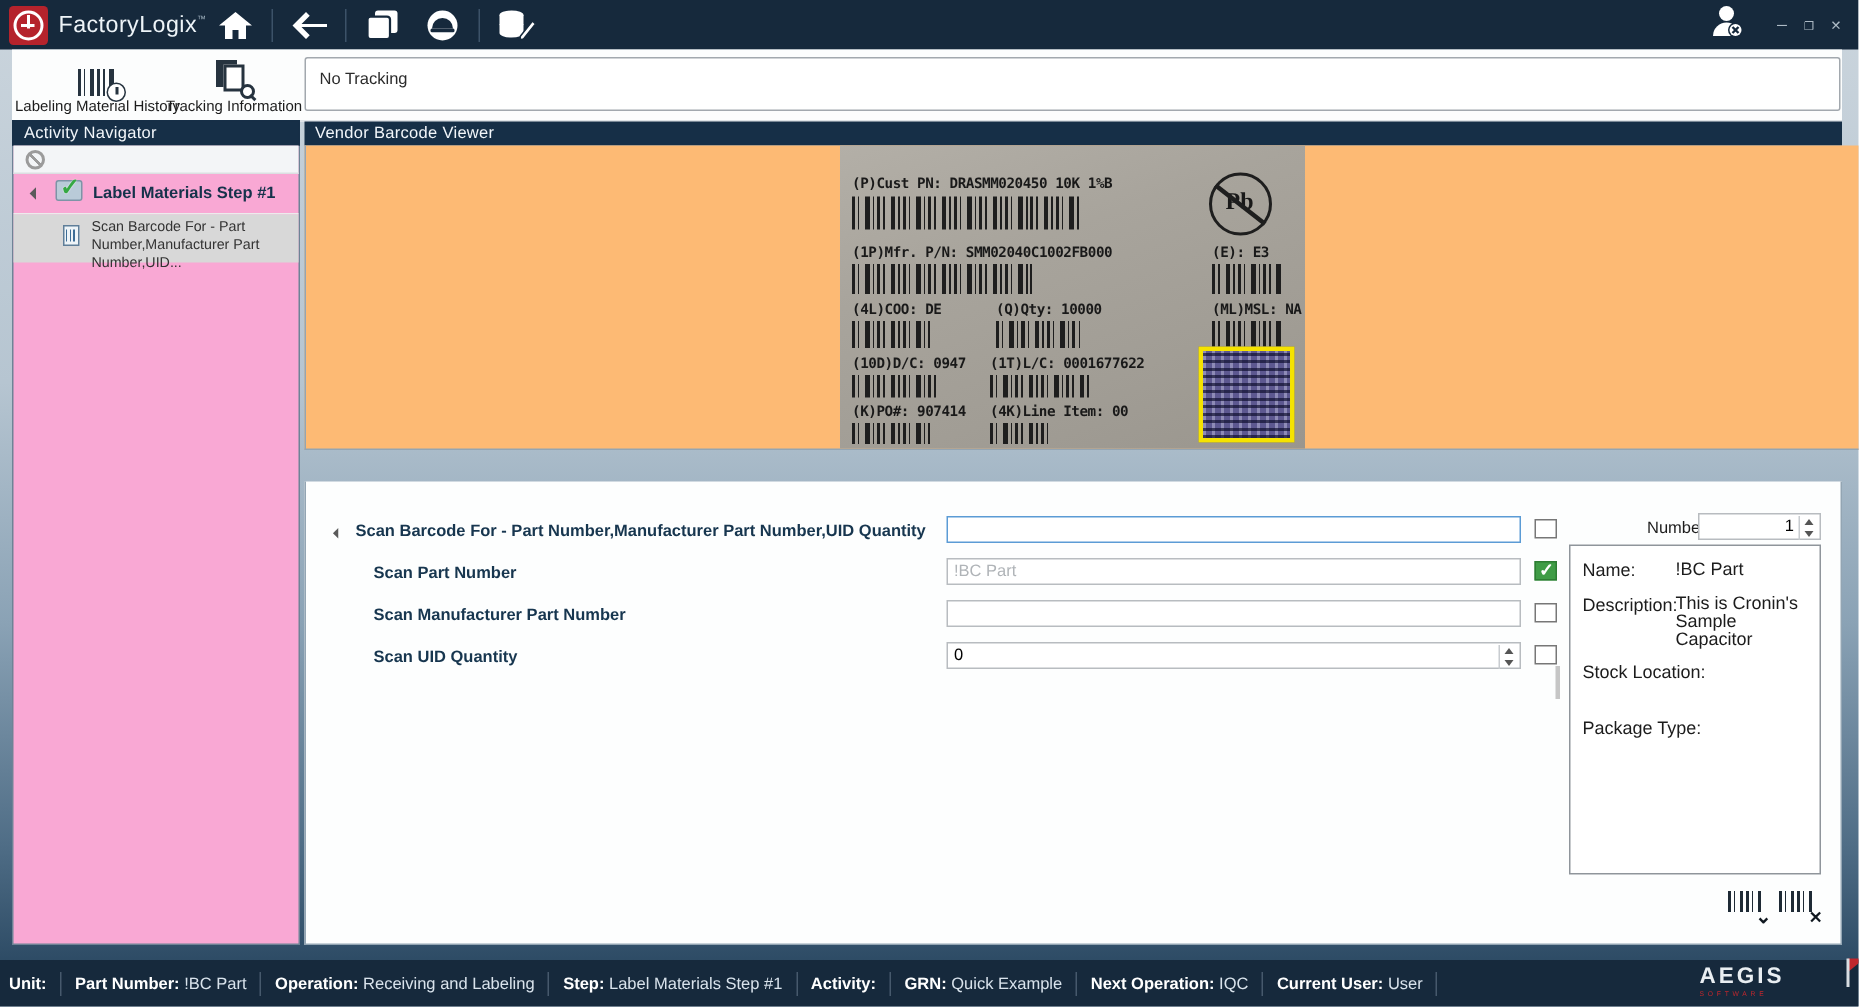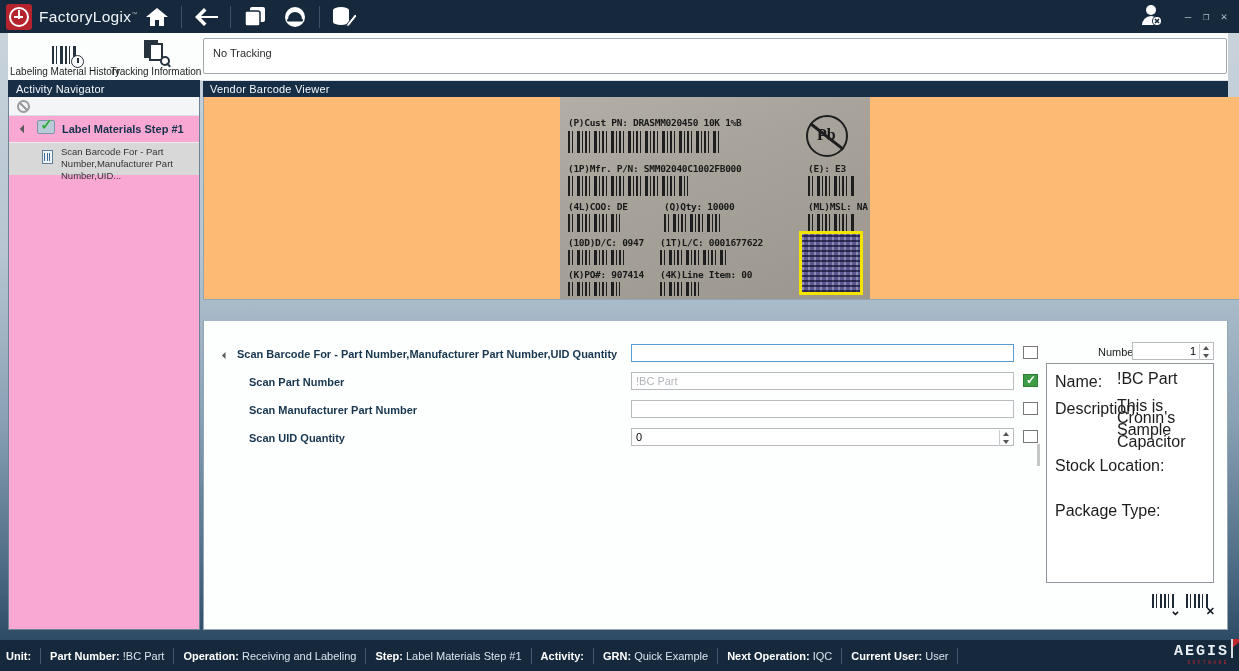--- a/index.html
+++ b/index.html
@@ -92,37 +92,37 @@
   .spin { position:absolute; top:1px; right:1px; width:13px; height:16px; border-left:1px solid #c8ccd0; display:flex; flex-direction:column; }
   .spin div { flex:1; display:flex; align-items:center; justify-content:center; cursor:pointer; }
   .spin .up::after { content:""; border-left:3px solid transparent; border-right:3px solid transparent; border-bottom:4px solid #555; }
   .spin .dn::after { content:""; border-left:3px solid transparent; border-right:3px solid transparent; border-top:4px solid #555; }
   .num-wrap { position:absolute; height:18px; border:1px solid #b8bcc0; background:#fff; }
   .num-wrap input { position:absolute; left:0; top:0; width:calc(100% - 14px); height:16px; border:none; outline:none; text-align:right; font-size:11px; padding-right:3px; background:transparent; }
   .grip { position:absolute; left:833px; top:123px; width:3px; height:22px; background:#c6c6c6; cursor:col-resize; }
 
   .ipn { position:absolute; left:842px; top:42px; width:168px; height:220px; border:1px solid #8f959b; background:#fff; }
   .ipn-head { font-size:13px; color:#4a4a4a; padding:5px 8px 4px; border-bottom:1px solid #b7bcc1; }
-  .ipn-row { position:relative; margin:9px 0 0 8px; font-size:16px; color:#1c1c1c; }
+  .ipn-row { position:relative; margin:9px 0 0 8px; font-size:12px; color:#1c1c1c; }
   .ipn-row .k { display:inline-block; width:62px; vertical-align:top; }
   .ipn-row .v { display:inline-block; width:88px; vertical-align:top; line-height:12px; }
 
   .bcact { position:absolute; width:26px; height:20px; cursor:pointer; }
   .bcact .bars { position:absolute; left:0; top:0; width:24px; height:14px;
      background:repeating-linear-gradient(90deg,#1e2a35 0 2px,transparent 2px 4px,#1e2a35 4px 5px,transparent 5px 8px,#1e2a35 8px 10px,transparent 10px 12px); }
   .bcact .ov { position:absolute; right:-3px; bottom:-4px; font-size:13px; font-weight:bold; color:#101820; }
 
   
   .statusbar { position:absolute; left:0; top:640px; width:1239px; height:31px; background:#16293c; display:flex; align-items:center; padding-left:6px; }
   .sb-item { font-size:11px; color:#ffffff; white-space:nowrap; }
   .sb-item b { font-weight:bold; }
   .sb-item .val { color:#d9e3ec; font-weight:normal; }
   .sb-div { width:1px; height:16px; background:#46usb;} 
   .sb-div { width:1px; height:16px; background:#46596c; margin:0 9px; }
-  .aegis { position:absolute; right:10px; top:2px; width:96px; text-align:right;font-family:Liberation Mono, monospace; }
+  .aegis { position:absolute; right:10px; top:2px; width:96px; text-align:left; }
   .aegis .nm { color:#e9eef2; font-size:15px; font-weight:bold; letter-spacing:2px; position:relative; display:inline-block; }
   .aegis .flag { position:absolute; right:-14px; top:-3px; width:0; height:0; border-top:9px solid #c0272d; border-right:11px solid transparent; }
   .aegis .flag::after { content:""; position:absolute; left:-1px; top:-9px; width:2px; height:19px; background:#d8dde2; }
   .aegis .sub { color:#c0272d; font-size:4.5px; letter-spacing:2.5px; margin-top:0px; }
 </style>
 </head>
 <body>
 
 <div id="app">
 

